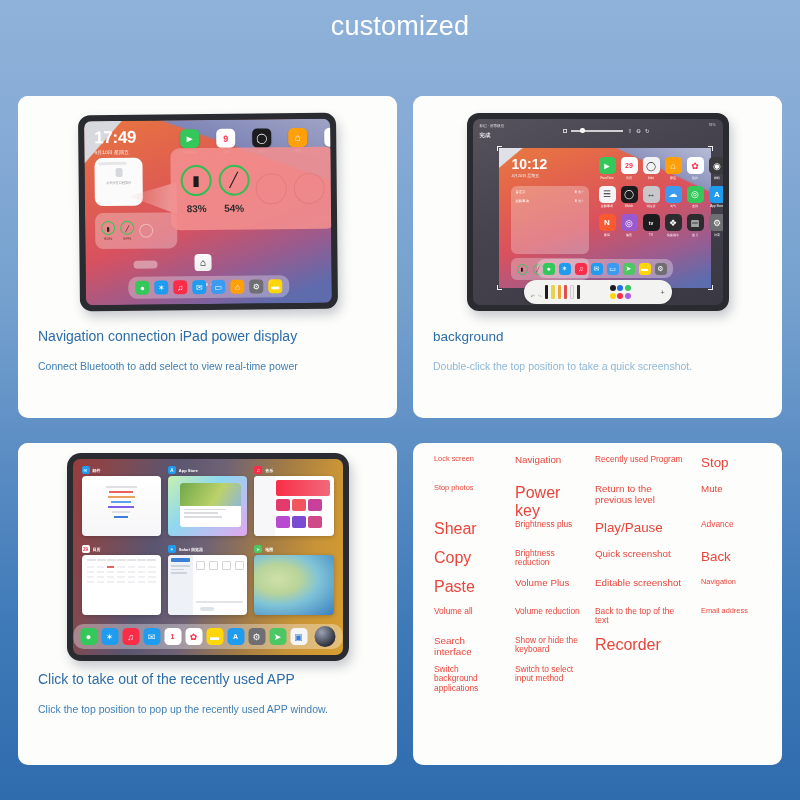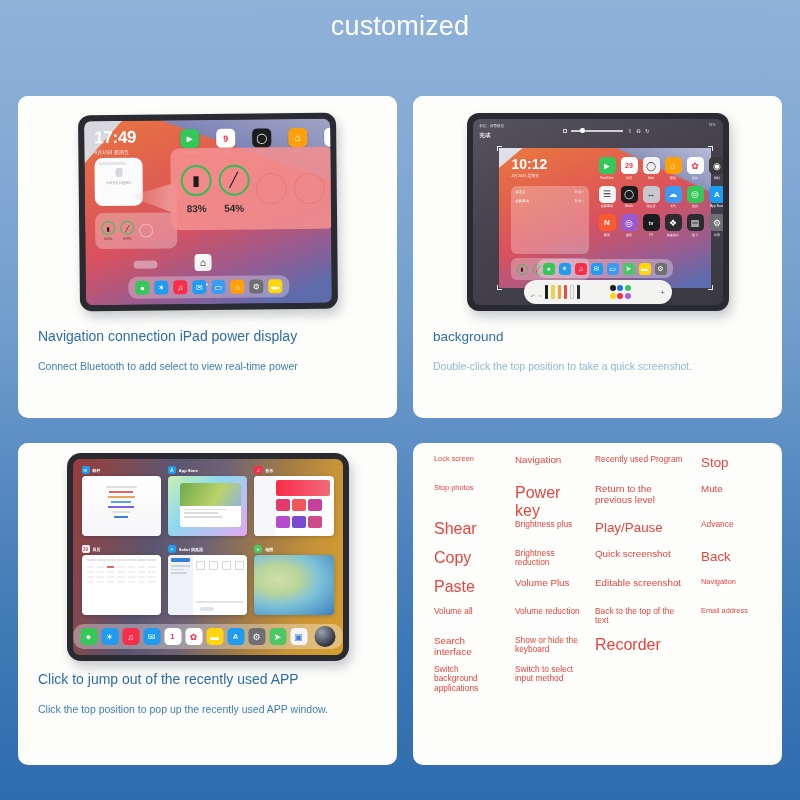--- a/index.html
+++ b/index.html
@@ -787,21 +787,21 @@
             <div class="d" style="background:#6e6e73">⚙</div>
             <div class="d" style="background:#4cc764">➤</div>
             <div class="d" style="background:#f5f5f7;color:#3a7fd5">▣</div>
             <div class="t3-siri"></div>
           </div>
 
         </div>
       </div>
     </div>
     <div class="card-caption">
-      <div class="caption-title">Click to jump out of the recently used APP</div>
+      <div class="caption-title">Click to take out of the recently used APP</div>
       <div class="caption-sub">Click the top position to pop up the recently used APP window.</div>
     </div>
   </div>
 
   <div class="card br">
     <div class="feature-area">
       <div class="feature-grid">
         <div class="fcell fs-xs">Lock screen</div>
         <div class="fcell fs-m">Navigation</div>
         <div class="fcell fs-s">Recently used Program</div>

